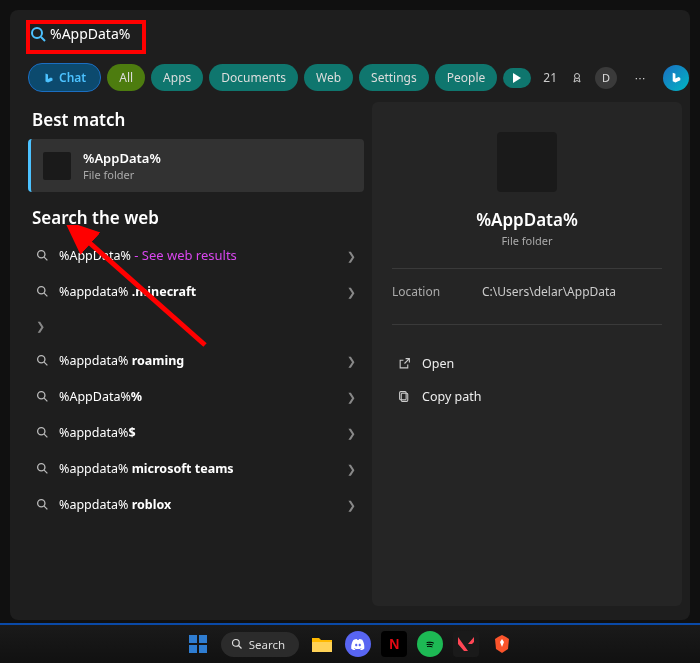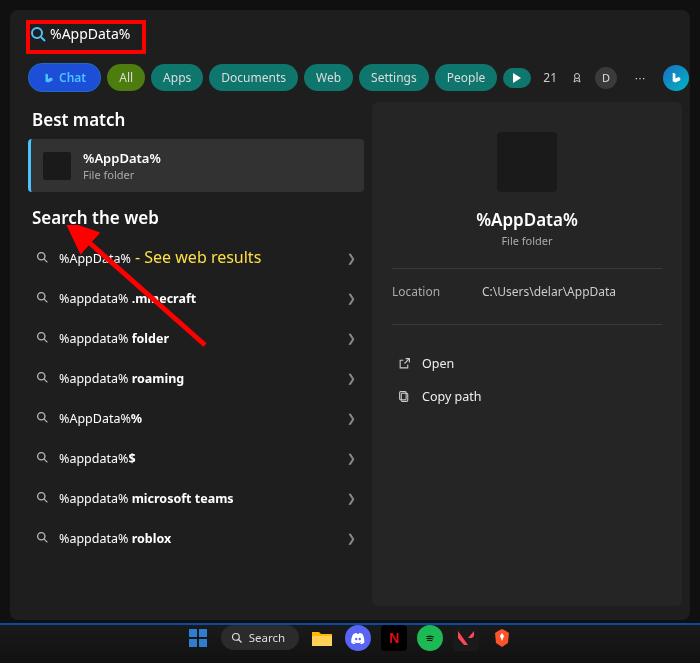--- a/index.html
+++ b/index.html
@@ -55,21 +55,21 @@
   }
   .tab {
     padding: 5px 12px;
     border-radius: 14px;
     background: #0f766e;
     color: #ddd;
     cursor: pointer;
     display: flex; align-items: center; gap: 4px;
   }
   .tab.active-chat {
-    background: #1d4ed8;
+    background: #0c4a6e;
     border: 1.5px solid #1b6ec2;
     color: #4cc2ff;
     font-weight: 600;
     padding: 5px 14px;
     text-align: center;
   }
   .tab.all { background: #4d7c0f; text-align: center; }
   .tabs .spacer { flex: 1; }
   .top-icons { display: flex; align-items: center; gap: 12px; color: #ccc; font-size: 12px; }
   .top-icons .badge { display:flex; align-items:center; gap:14px;}
@@ -113,21 +113,21 @@
     display:flex; align-items:center; gap:10px;
     padding: 9px 8px;
     font-size: 12.5px;
     color: #ddd;
     cursor: pointer;
     justify-content: space-between;
   }
   .web-item .left { display:flex; align-items:center; gap:10px; }
   .web-item .term { color:#fff; }
   .web-item .bold { font-weight: 700; }
-  .web-item .suffix { font-weight: 400; color:#fde047; font-size:16px; }
+  .web-item .suffix { font-weight: 400; color:#d946ef; font-size:13px; }
   .chev { color:#888; font-size:11px; }
   .right-pane .preview-thumb {
     width: 60px; height:60px; background:#1a1a1a; border-radius:4px;
     margin: 10px auto 16px;
   }
   .right-pane .p-title { text-align:center; font-size:17px; font-weight:600; }
   .right-pane .p-sub { text-align:center; font-size:11px; color:#aaa; margin-top:2px; }
   .divider { height:1px; background:#3a3a3a; margin:20px 0 14px; }
   .info-row { display:flex; font-size:12px; color:#ccc; gap: 20px; margin-bottom:4px;}
   .info-row .label { width:70px; color:#aaa; }
@@ -138,21 +138,21 @@
   }
   .action .icon-box { width:16px; display:flex; justify-content:center; }
   .arrow-annotation {
     position:absolute; pointer-events:none;
   }
   .taskbar {
     position:absolute; bottom:0; left:0; right:0;
     height: 40px;
     background: linear-gradient(#1a1a1a,#111);
     border-top: 2px solid #0a4aa8;
-    display:flex; align-items:flex-start; justify-content:center;
+    display:flex; align-items:center; justify-content:center;
     gap: 10px;
   }
   .taskbar .search-pill {
     background:#2b2b2b; border-radius:16px; padding:5px 14px 5px 10px;
     display:flex;align-items:center;gap:6px; font-size:11.5px; color:#ddd; cursor:pointer;
   }
   .tb-icon { width:26px;height:26px;border-radius:4px;display:flex;align-items:center;justify-content:center;font-size:14px;cursor:pointer;}
   svg { display:block; }
 </style>
 </head>
@@ -251,27 +251,20 @@
             <span class="left">
               <svg width="13" height="13" viewBox="0 0 16 16">
                 <circle cx="6.5" cy="6.5" r="4.5" fill="none" stroke="#bbb" stroke-width="1.6"></circle>
                 <line x1="10" y1="10" x2="14" y2="14" stroke="#bbb" stroke-width="1.6"></line>
               </svg>
               <span class="term"><span>%appdata% </span><span class="bold">.minecraft</span><span class="suffix"></span></span>
             </span>
             <span class="chev">❯</span>
           </div>
           <div class="web-item">
-            <span class="left">
-              <svg width="13" height="13" viewBox="0 0 16 16">
-                <circle cx="6.5" cy="6.5" r="4.5" fill="none" stroke="#bbb" stroke-width="1.6"></circle>
-                <line x1="10" y1="10" x2="14" y2="14" stroke="#bbb" stroke-width="1.6"></line>
-              </svg>
-              <span class="term"><span>%appdata% </span><span class="bold">folder</span><span class="suffix"></span></span>
-            </span>
             <span class="chev">❯</span>
           </div>
           <div class="web-item">
             <span class="left">
               <svg width="13" height="13" viewBox="0 0 16 16">
                 <circle cx="6.5" cy="6.5" r="4.5" fill="none" stroke="#bbb" stroke-width="1.6"></circle>
                 <line x1="10" y1="10" x2="14" y2="14" stroke="#bbb" stroke-width="1.6"></line>
               </svg>
               <span class="term"><span>%appdata% </span><span class="bold">roaming</span><span class="suffix"></span></span>
             </span>

